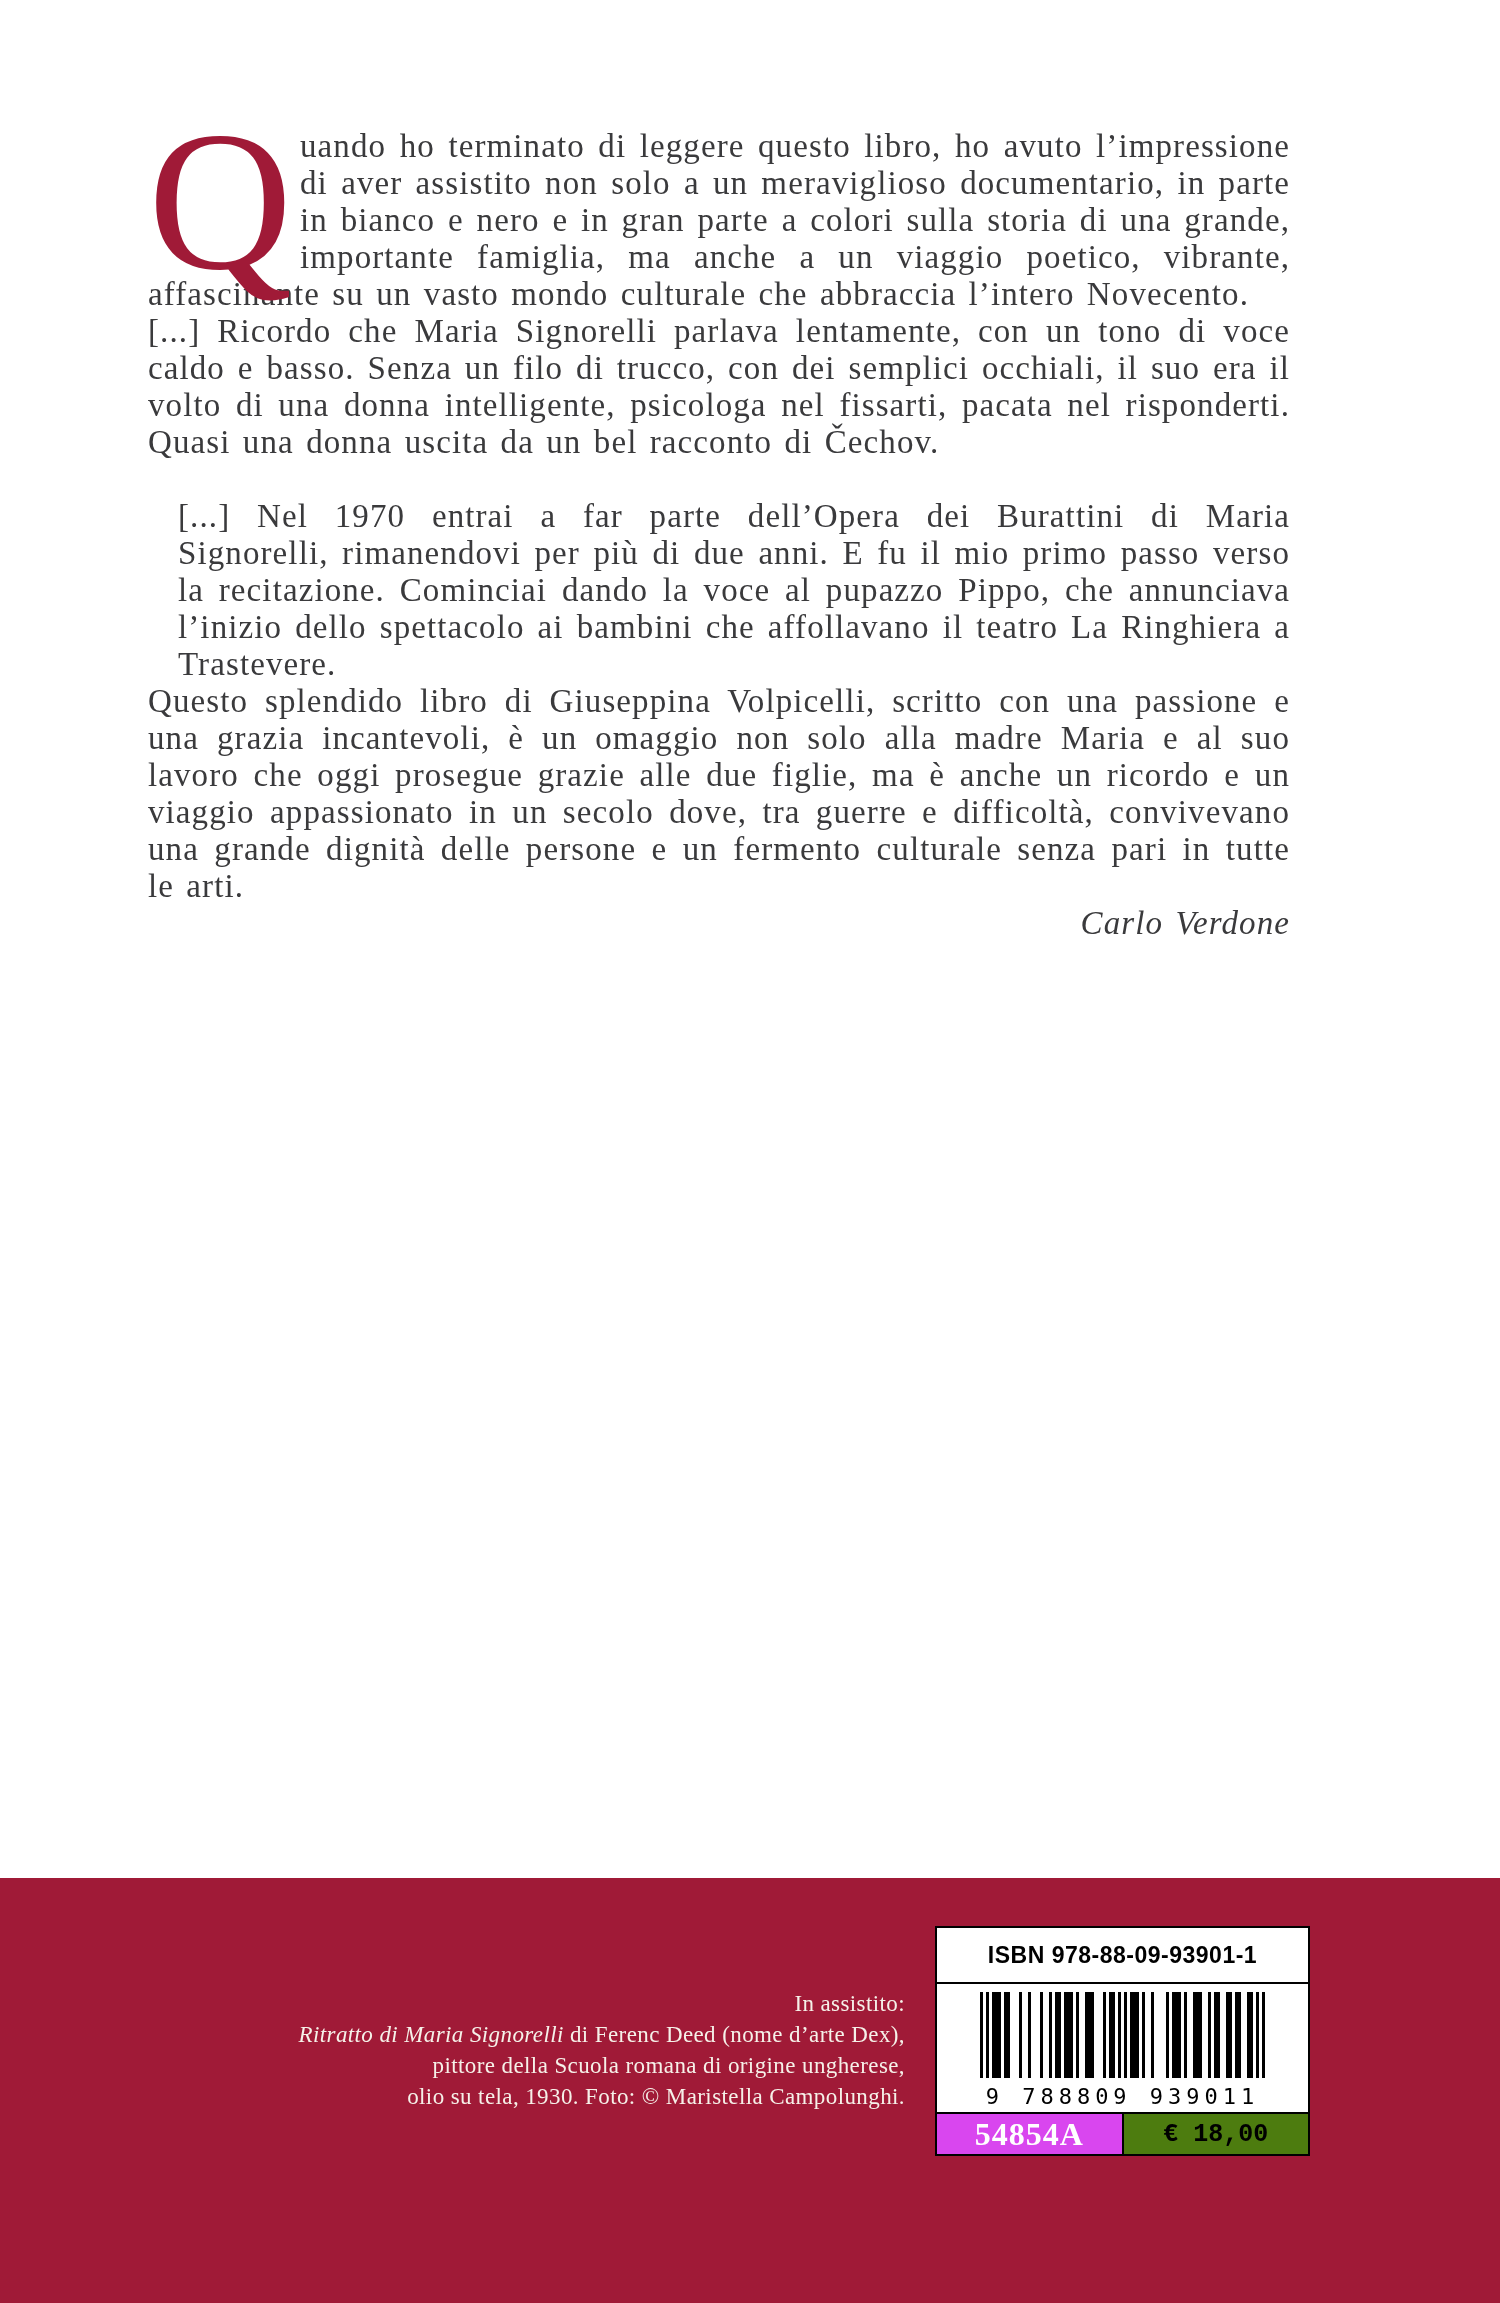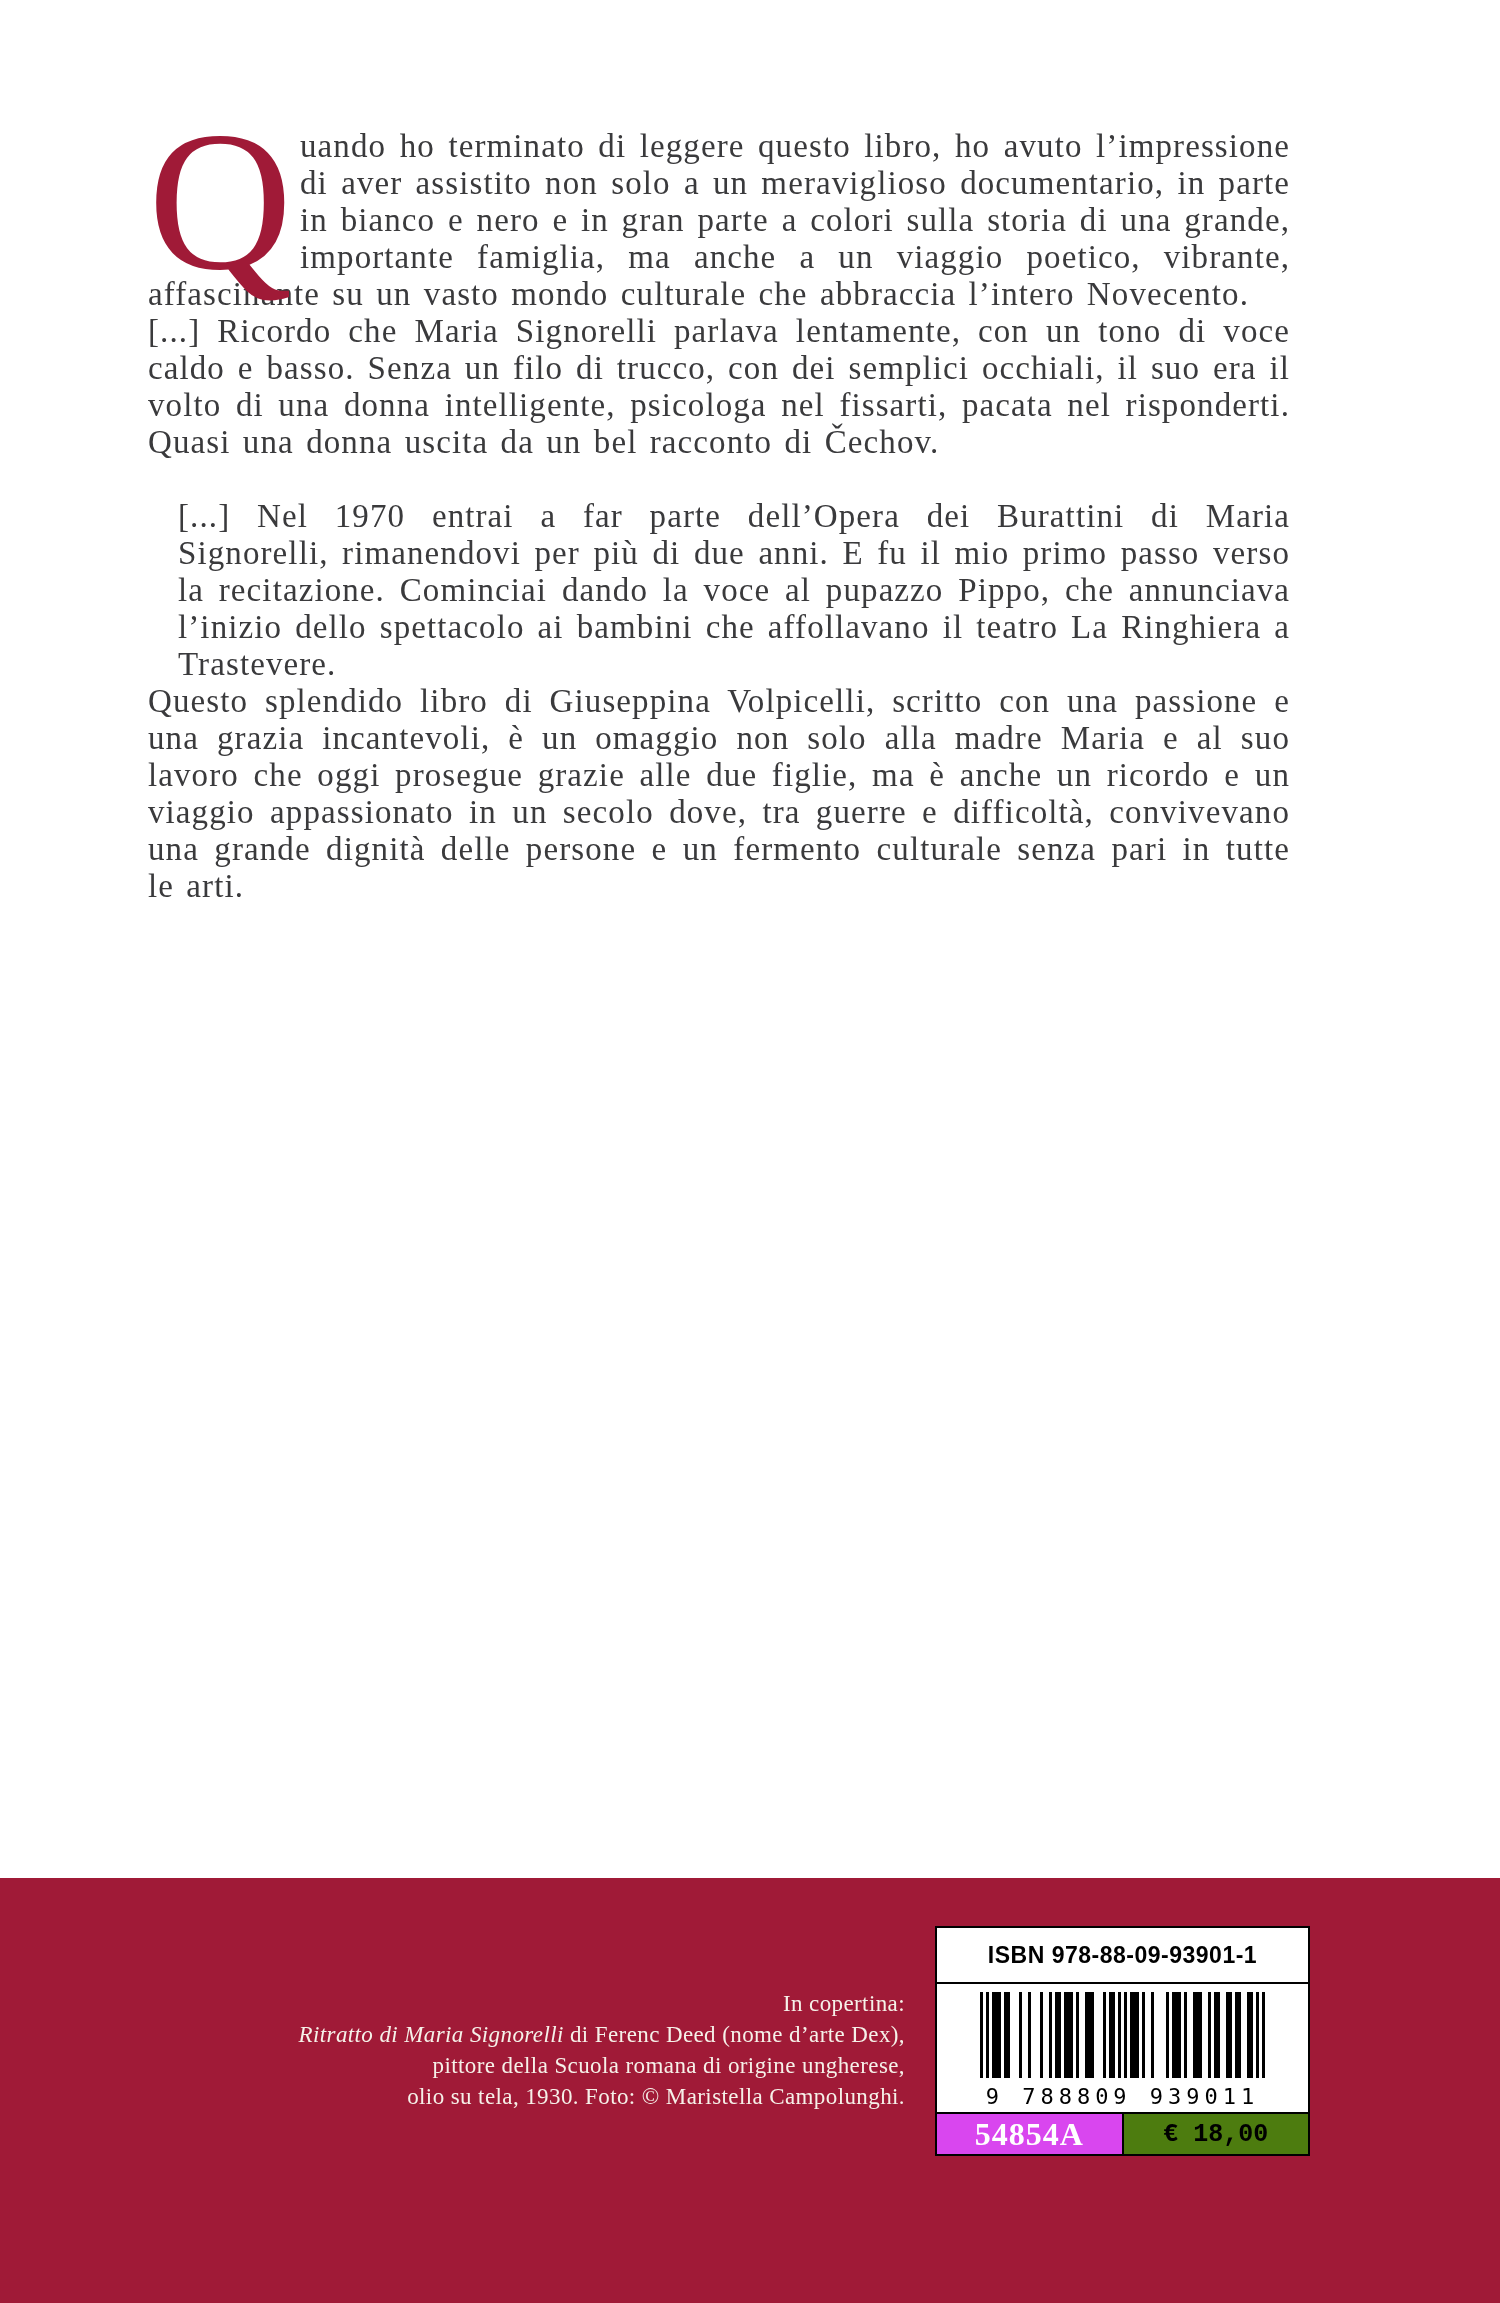--- a/index.html
+++ b/index.html
@@ -118,26 +118,27 @@
 
   <main class="review">
     <p class="para first">
       <span class="dropcap">Q</span>
       <span class="dropcap-spacer"></span>
       <span>uando ho terminato di leggere questo libro, ho avuto l’impressione di aver assistito non solo a un meraviglioso documentario, in parte in bianco e nero e in gran parte a colori sulla storia di una grande, importante famiglia, ma anche a un viaggio poetico, vibrante, affascinante su un vasto mondo culturale che abbraccia l’intero Novecento.</span>
     </p>
     <p class="para">[...] Ricordo che Maria Signorelli parlava lentamente, con un tono di voce caldo e basso. Senza un filo di trucco, con dei semplici occhiali, il suo era il volto di una donna intelligente, psicologa nel fissarti, pacata nel risponderti. Quasi una donna uscita da un bel racconto di Čechov.</p>
     <p class="para spaced">[...] Nel 1970 entrai a far parte dell’Opera dei Burattini di Maria Signorelli, rimanendovi per più di due anni. E fu il mio primo passo verso la recitazione. Cominciai dando la voce al pupazzo Pippo, che annunciava l’inizio dello spettacolo ai bambini che affollavano il teatro La Ringhiera a Trastevere.</p>
     <p class="para">Questo splendido libro di Giuseppina Volpicelli, scritto con una passione e una grazia incantevoli, è un omaggio non solo alla madre Maria e al suo lavoro che oggi prosegue grazie alle due figlie, ma è anche un ricordo e un viaggio appassionato in un secolo dove, tra guerre e difficoltà, convivevano una grande dignità delle persone e un fermento culturale senza pari in tutte le arti.</p>
+    <p class="signature">Carlo Verdone</p>
   </main>
 
   <footer class="band">
 
     <div class="credit">
-      <div>In copertina:</div>
+      <div>In assistito:</div>
       <div><span class="it">Ritratto di Maria Signorelli</span><span> di Ferenc Deed (nome d’arte Dex),</span></div>
       <div>pittore della Scuola romana di origine ungherese,</div>
       <div>olio su tela, 1930. Foto: © Maristella Campolunghi.</div>
     </div>
 
     <div class="barcode-box">
       <div class="isbn-row">ISBN 978-88-09-93901-1</div>
       <div class="bars-area">
           <svg xmlns="http://www.w3.org/2000/svg" width="285" height="86">
             <rect x="0" y="0" width="3" height="86" fill="#000"></rect>

